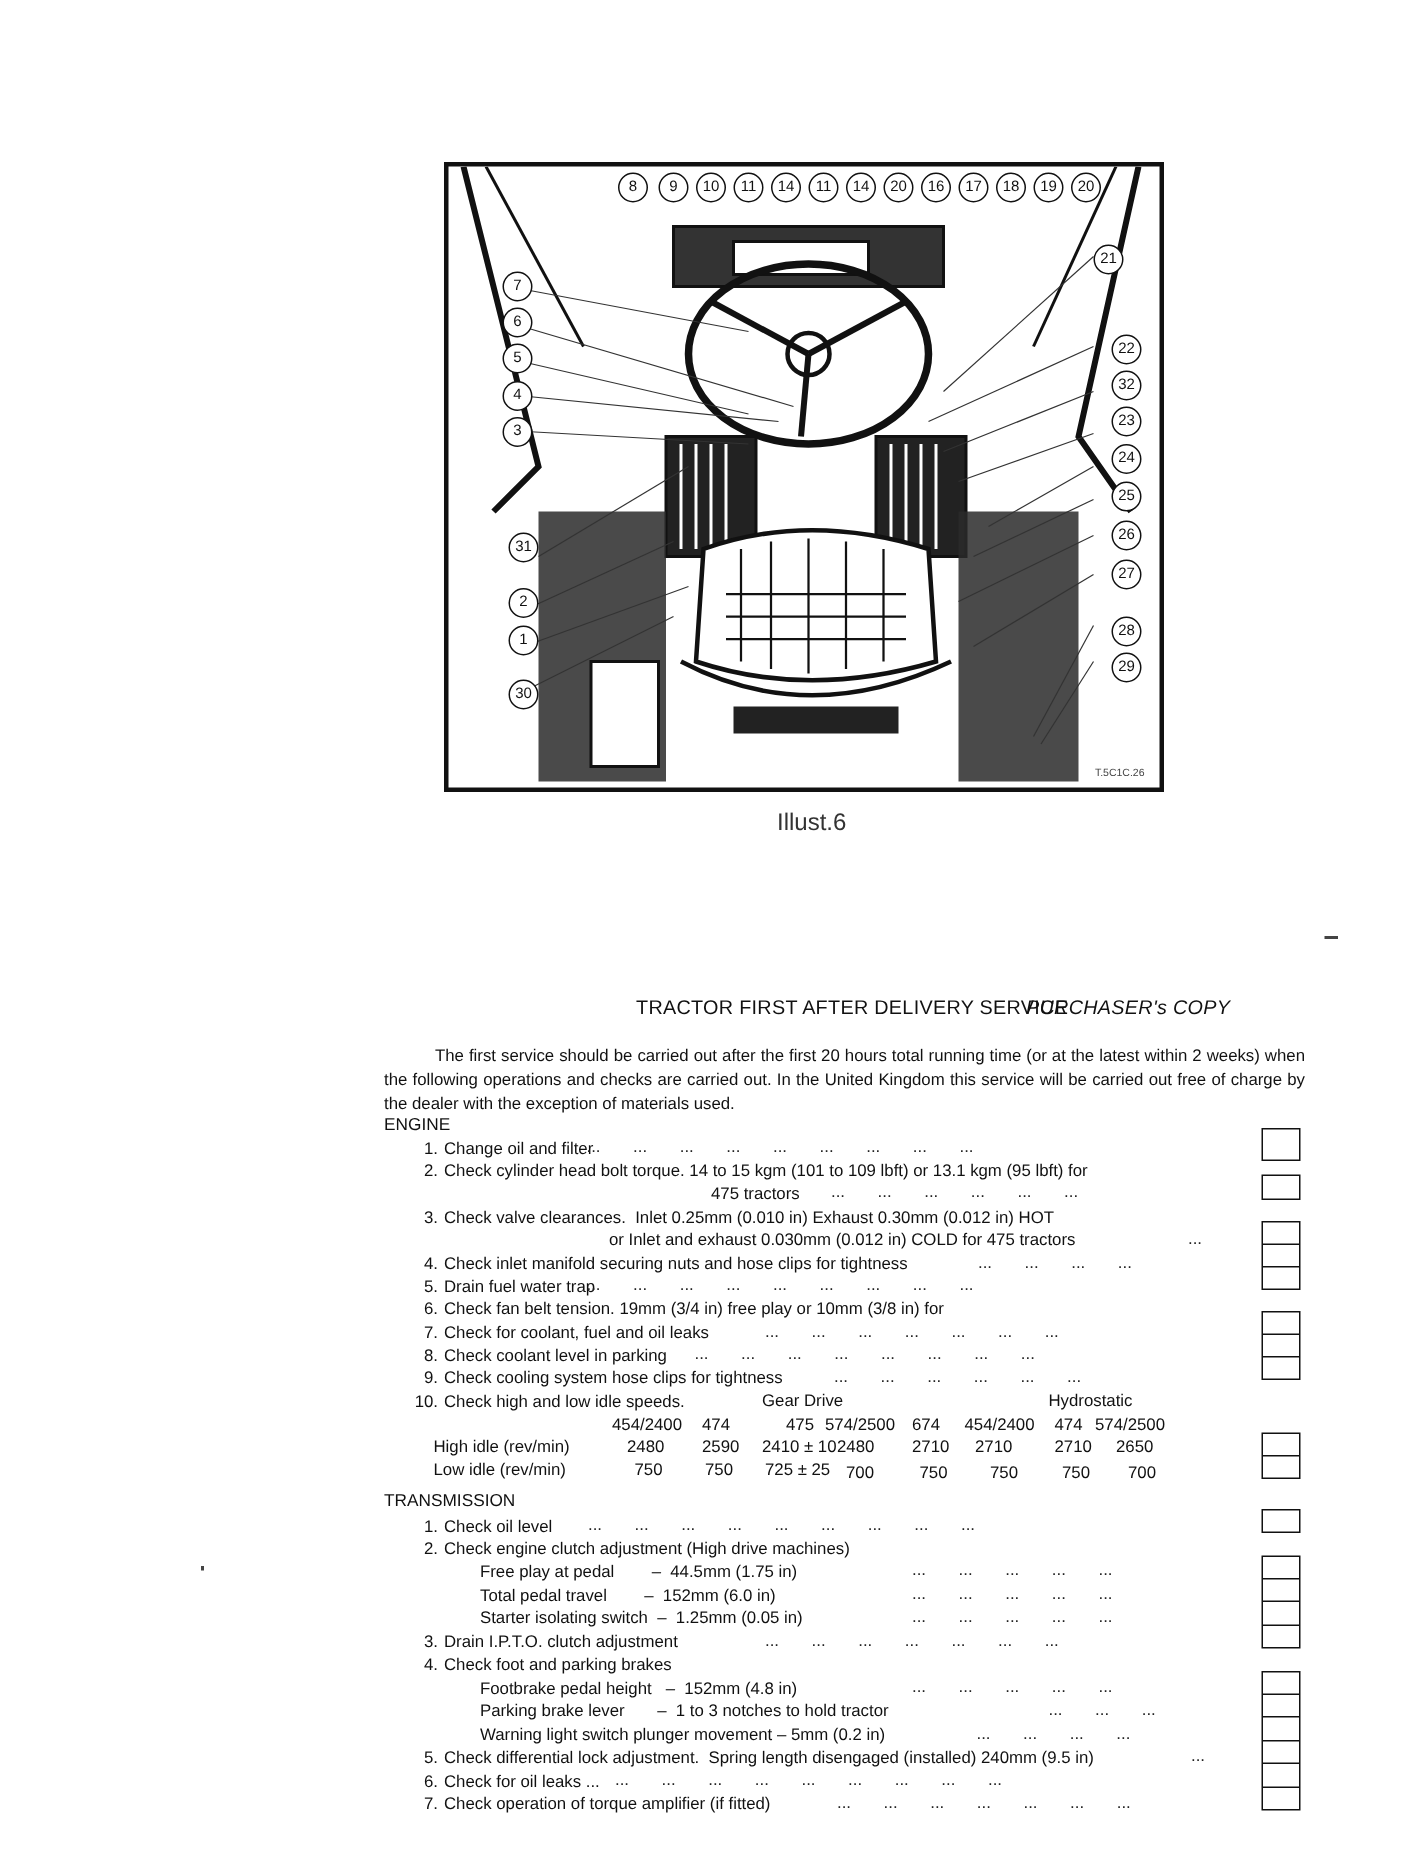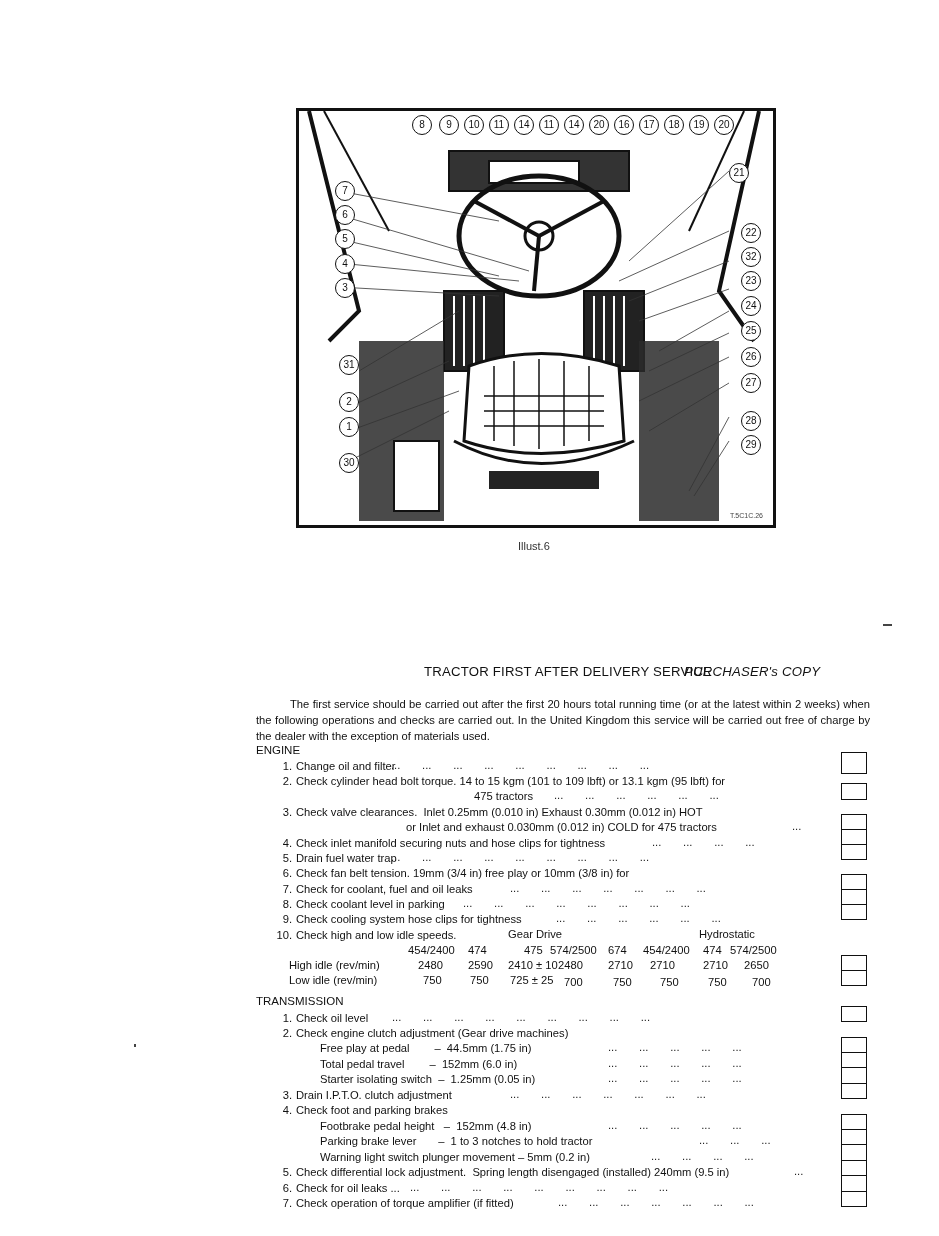--- a/index.html
+++ b/index.html
@@ -4,21 +4,21 @@
 <style>
   html, body { margin:0; padding:0; background:#fff; }
   body { width:939px; height:1236px; position:relative; overflow:hidden;
          font-family:"Liberation Sans", sans-serif; color:#111; }
   .illus { position:absolute; left:296px; top:108px; width:480px; height:420px;
            border:3px solid #111; box-sizing:border-box; background:#fff; overflow:hidden; }
   .illus svg { position:absolute; left:0; top:0; }
   .callout { position:absolute; width:18px; height:18px; border:1.5px solid #111; border-radius:50%;
              background:#fff; font-size:10px; line-height:18px; text-align:center;
              box-sizing:content-box; font-family:"Liberation Sans Narrow","Liberation Sans", sans-serif; }
-  .caption { position:absolute; left:518px; top:540px; font-size:11px; color:#333; }
+  .caption { position:absolute; left:518px; top:540px; font-size:16px; color:#333; }
   .mark { position:absolute; background:#444; }
   .doc { position:absolute; left:256px; top:664px; width:620px; font-size:11.2px; }
   .title-row { position:absolute; top:0; left:168px; width:450px; font-size:13.2px; letter-spacing:0.2px; }
   .title-row .t1 { position:absolute; left:0; }
   .title-row .t2 { position:absolute; left:260px;font-style:italic; }
   .intro { position:absolute; top:32px; left:0; width:614px; line-height:16px; text-align:justify; }
   .intro .ind { display:inline-block; width:34px; }
   .section { position:absolute; left:0; font-size:11.5px; }
   .line { position:absolute; left:0; white-space:pre; line-height:15.5px; }
   .num { display:inline-block; width:36px; text-align:right; padding-right:4px; }
@@ -220,21 +220,21 @@
     <span style="left:404px;top:48px">750</span>
     <span style="left:452px;top:48px">750</span>
     <span style="left:496px;top:48px">700</span>
   </div>
 
   <div class="section" style="top:331px">TRANSMISSION</div>
 
   <div class="line" style="top:347px"><span class="num">1.</span><span>Check oil level</span></div>
   <div class="dots" style="top:347px;left:136px">...       ...       ...       ...       ...       ...       ...       ...       ...</div>
 
-  <div class="line" style="top:362px"><span class="num">2.</span><span>Check engine clutch adjustment (Gear drive machines)</span></div>
+  <div class="line" style="top:362px"><span class="num">2.</span><span>Check engine clutch adjustment (High drive machines)</span></div>
 
   <div class="line sub" style="top:377px">Free play at pedal        –  44.5mm (1.75 in)</div>
   <div class="dots" style="top:377px;left:352px">...       ...       ...       ...       ...</div>
   <div class="line sub" style="top:393px">Total pedal travel        –  152mm (6.0 in)</div>
   <div class="dots" style="top:393px;left:352px">...       ...       ...       ...       ...</div>
   <div class="line sub" style="top:408px">Starter isolating switch  –  1.25mm (0.05 in)</div>
   <div class="dots" style="top:408px;left:352px">...       ...       ...       ...       ...</div>
 
   <div class="line" style="top:424px"><span class="num">3.</span><span>Drain I.P.T.O. clutch adjustment</span></div>
   <div class="dots" style="top:424px;left:254px">...       ...       ...       ...       ...       ...       ...</div>

